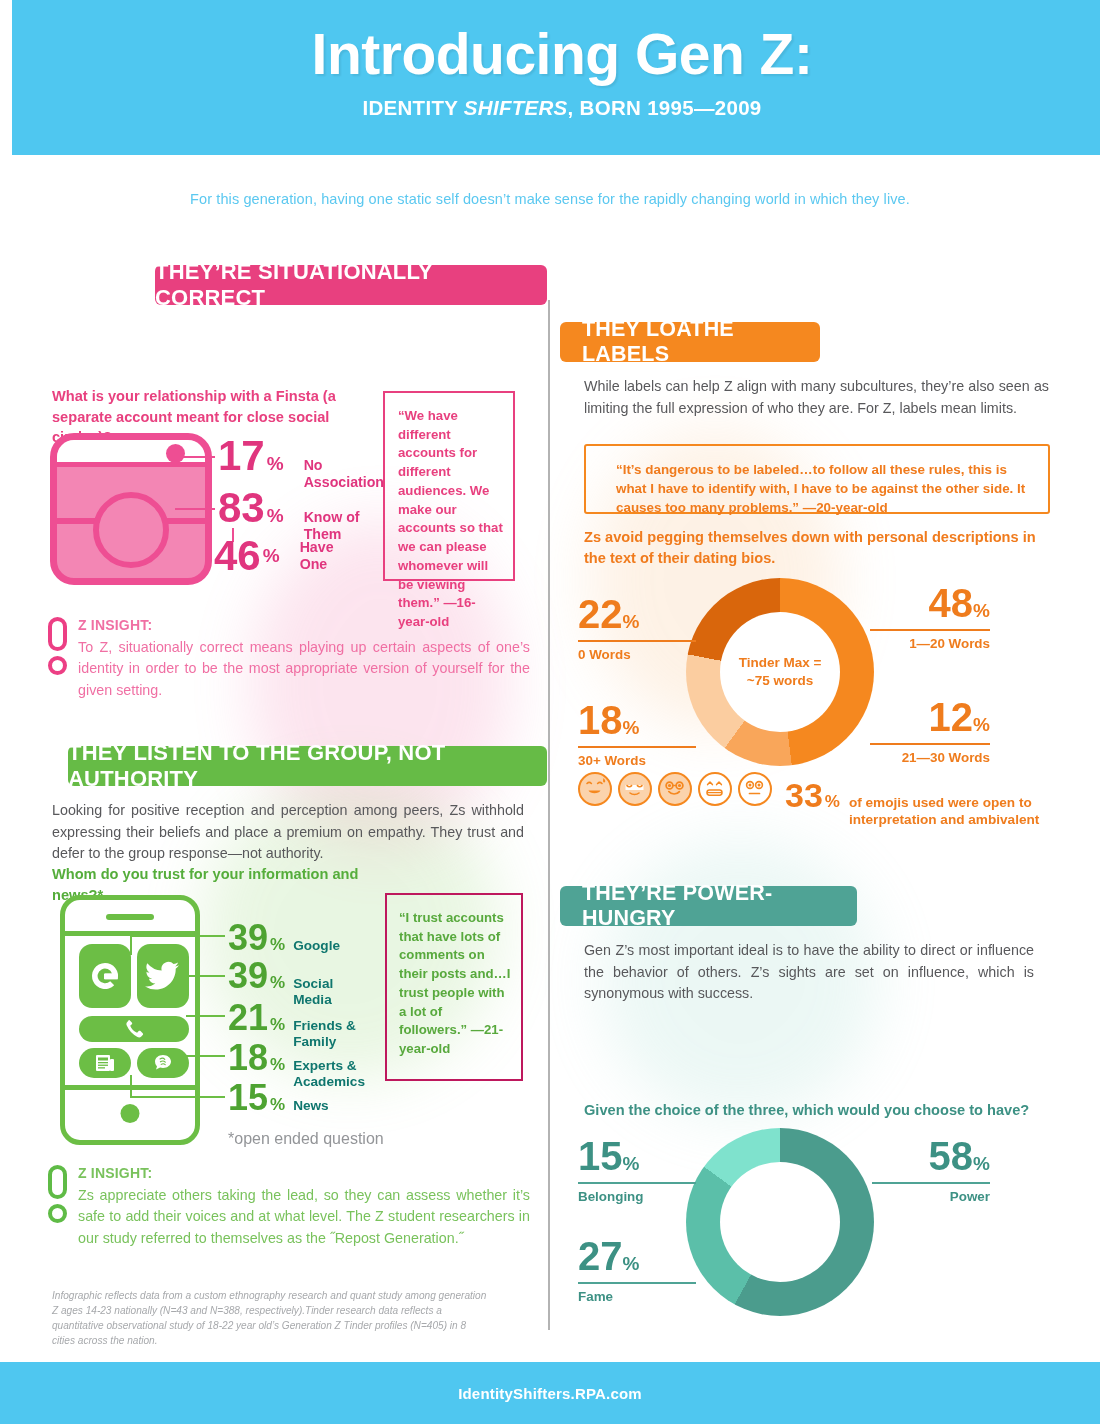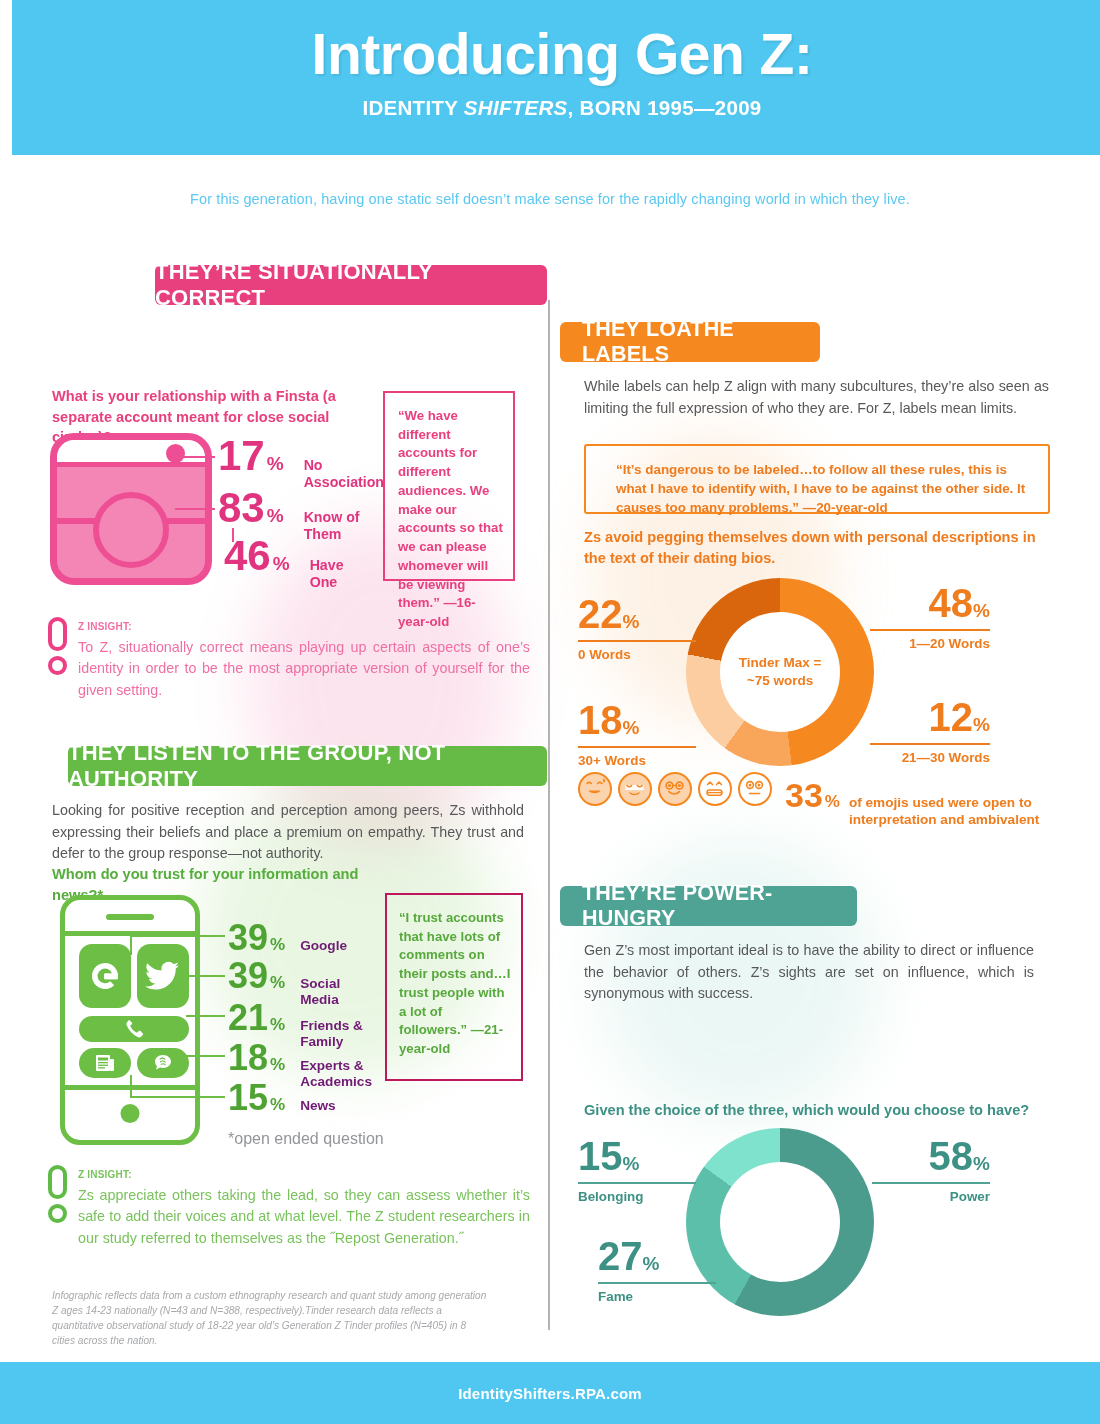--- a/index.html
+++ b/index.html
@@ -91,21 +91,21 @@
     padding:14px 14px 0 30px; border-radius:3px;
   }
   #quote-power {
     left:584px; top:1010px; width:432px; height:73px;
     border:2px solid #4FA395; color:#3D9184; font-size:13.4px;
     padding:15px 14px 0 30px; border-radius:3px;
   }
 
   
   .insight { position:absolute; font-size:14.3px; line-height:1.52; text-align:justify; }
-  .insight .ins-title { font-weight:bold; font-size:10px; letter-spacing:.2px; }
+  .insight .ins-title { font-weight:bold; font-size:14px; letter-spacing:.2px; }
   #insight-pink  { left:78px; top:615px; width:452px; color:#F06FA3; }
   #insight-green { left:78px; top:1163px; width:452px; color:#79C25C; }
   .ins-icon { position:absolute; width:24px; }
   .ins-icon .bang {
     width:19px; height:34px; border:4px solid currentColor;
     border-radius:10px 10px 10px 10px;
   }
   .ins-icon .dot {
     width:19px; height:19px; border:4px solid currentColor;
     border-radius:50%; margin-top:5px;
@@ -135,21 +135,21 @@
   .stat-pct { font-weight:bold; }
   .stat-label { font-weight:bold; line-height:1.18; }
   .leader { position:absolute; background:#EE4E93; height:2px; }
 
   .pink .stat-num { color:#E0357E; font-size:42px; }
   .pink .stat-pct { color:#E0357E; font-size:19px; margin-left:2px; }
   .pink .stat-label { color:#E0357E; font-size:14.2px; margin-left:20px; }
 
   #p-stat1 { left:218px; top:435px; }
   #p-stat2 { left:218px; top:487px; }
-  #p-stat3 { left:224px; top:535px; }
+  #p-stat3 { left:214px; top:535px;align-items:center; }
   #lead1 { left:175px; top:456px; width:40px; }
   #lead2 { left:175px; top:508px; width:40px; }
   #lead3 { left:232px; top:528px; width:2px; height:14px; }
 
   
   .phone-wrap { position:absolute; left:60px; top:895px; width:140px; height:250px; }
   .phone-body {
     position:absolute; inset:0; border:5px solid #6CBE45; border-radius:20px; background:#fff;
   }
   .phone-speaker { position:absolute; left:50%; transform:translateX(-50%); top:14px;
@@ -161,21 +161,21 @@
   .app { position:absolute; background:#6CBE45; display:flex; align-items:center; justify-content:center; }
   .app-g { left:14px; top:44px; width:52px; height:64px; border-radius:13px; }
   .app-tw { left:72px; top:44px; width:52px; height:64px; border-radius:13px; }
   .app-phone { left:14px; top:116px; width:110px; height:26px; border-radius:13px; }
   .app-news { left:14px; top:148px; width:52px; height:30px; border-radius:15px; }
   .app-brain { left:72px; top:148px; width:52px; height:30px; border-radius:15px; }
   .app svg { display:block; }
 
   .green .stat-num { color:#4EA332; font-size:36px; }
   .green .stat-pct { color:#4EA332; font-size:17px; margin-left:2px; }
-  .green .stat-label { color:#701a75; font-size:13.6px; margin-left:15px; }
+  .green .stat-label { color:#0f766e; font-size:13.6px; margin-left:8px; }
   .leader-g { position:absolute; background:#6CBE45; height:2px; }
 
   #g-stat1 { left:228px; top:920px; }
   #g-stat2 { left:228px; top:958px; }
   #g-stat3 { left:228px; top:1000px; }
   #g-stat4 { left:228px; top:1040px; }
   #g-stat5 { left:228px; top:1080px; }
 
   .footnote-star { position:absolute; left:228px; top:1130px; color:#939598; font-size:16px; }
 
@@ -209,21 +209,21 @@
   .tl .cpct { color:#3D9184; font-size:19px; }
   .tl .crule { background:#4FA395; }
   .tl .clbl { color:#3D9184; }
 
   #co-0words  { left:578px; top:594px; width:118px; }
   #co-30words { left:578px; top:700px; width:118px; }
   #co-120     { left:870px; top:583px; width:120px; }
   #co-2130    { left:870px; top:697px; width:120px; }
 
   #co-belong { left:578px; top:1136px; width:118px; }
-  #co-fame   { left:598px; top:1236px; width:118px; }
+  #co-fame   { left:578px; top:1236px; width:118px; }
   #co-power  { left:872px; top:1136px; width:118px; }
 
   
   .emoji-row { position:absolute; left:578px; top:772px; display:flex; gap:6px; }
   .emoji { width:34px; height:34px; border:2.5px solid #F5881F; border-radius:50%;
     background:#FBD3AC; position:relative; }
   .emoji.plain { background:#fff; }
   .emoji svg { position:absolute; left:0; top:0; }
   #stat-33 { position:absolute; left:785px; top:778px; display:flex; align-items:baseline; }
   #stat-33 .s33 { color:#EF7C1D; font-weight:bold; font-size:34px; line-height:1; }

